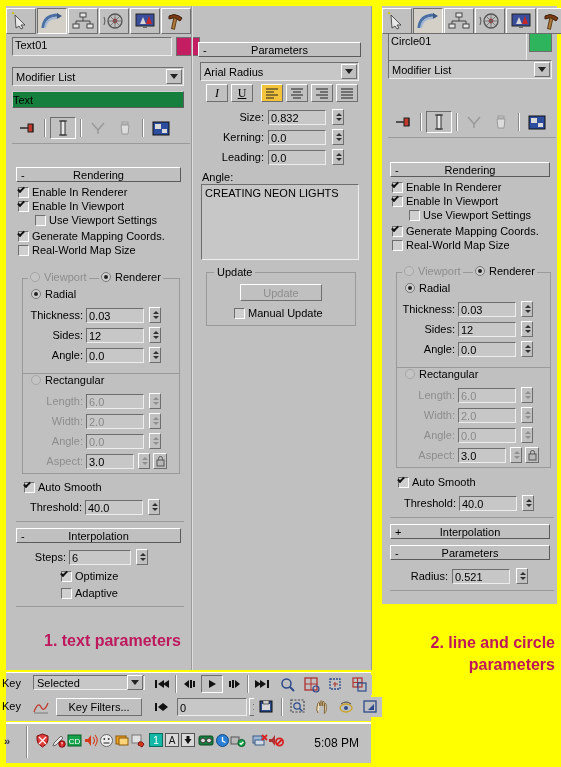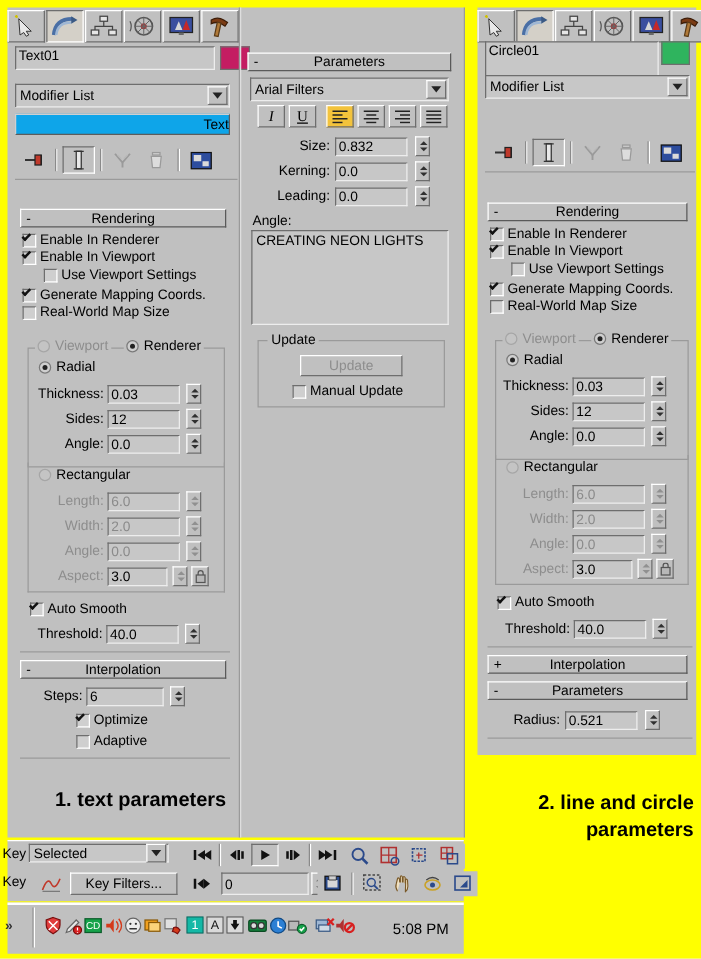--- a/index.html
+++ b/index.html
@@ -105,27 +105,27 @@
   }
   .arrowbtn{
     margin-left:auto;width:16px;height:15px;background:#c0c0c0;
     border-top:1px solid #ffffff;border-left:1px solid #ffffff;
     border-right:1px solid #6e6e6e;border-bottom:1px solid #6e6e6e;
     display:flex;align-items:center;justify-content:center;box-sizing:border-box;margin-right:1px;
   }
   .arrowbtn i{border-left:4px solid transparent;border-right:4px solid transparent;border-top:5px solid #222;display:block;}
 
   .stackitem{
-    background:#0ea5e9;height:17px;line-height:17px;text-align:right;font-size:11px;
+    background:#15803d;height:17px;line-height:17px;text-align:left;font-size:11px;
     border-top:1px solid #cfcfcf;border-left:1px solid #cfcfcf;
     border-right:1px solid #5c5c5c;border-bottom:1px solid #5c5c5c;box-sizing:border-box;
   }
 
   .caption{
-    color:#000000;font-weight:bold;font-size:16px;font-family:"Liberation Sans",sans-serif;
+    color:#be185d;font-weight:bold;font-size:16px;font-family:"Liberation Sans",sans-serif;
   }
 
   .alignbtn{
     width:22px;height:18px;background:#c0c0c0;
     border-top:1px solid #ffffff;border-left:1px solid #ffffff;
     border-right:1px solid #6e6e6e;border-bottom:1px solid #6e6e6e;
     display:flex;align-items:center;justify-content:center;box-sizing:border-box;margin-right:3px;
   }
   .alignbtn.on{background:#f3c33c;}
 
@@ -376,21 +376,21 @@
       <span class="lab">Adaptive</span>
     </div>
     <div style="position:absolute;left:10px;top:600px;width:168px;height:1px;background:#9a9a9a;"></div>
 
     <div class="rollout" style="position:absolute;left:192px;top:36px;width:163px;">
       <span class="pm">-</span>
       <span>Parameters</span>
     </div>
 
     <div class="modlist" style="position:absolute;left:194px;top:56px;width:159px;">
-      <span>Arial Filters</span>
+      <span>Arial Radius</span>
       <span class="arrowbtn">
           <i></i>
         </span>
     </div>
 
     <div class="row" style="position:absolute;left:200px;top:78px;">
       <div class="alignbtn">
           <span style="font-style:italic;font-family:'Liberation Serif',serif;font-size:12px;">I</span>
         </div>
       <div class="alignbtn" style="margin-right:8px;">
@@ -674,21 +674,21 @@
   <div class="caption" style="position:absolute;left:385px;top:632px;line-height:22px;text-align:right;width:170px;">
     <div>2. line and circle</div>
     <div>parameters</div>
   </div>
 
   <div style="position:absolute;left:6px;top:672px;width:365px;height:48px;background:#c0c0c0;border-top:1px solid #ffffff;">
 
     <div class="lab" style="position:absolute;left:-4px;top:4px;">Key</div>
     <div class="lab" style="position:absolute;left:-4px;top:27px;">Key</div>
 
-    <div class="modlist" style="position:absolute;left:17px;top:2px;width:112px;height:15px;">
+    <div class="modlist" style="position:absolute;left:27px;top:2px;width:112px;height:15px;">
       <span>Selected</span>
       <span class="arrowbtn">
           <i></i>
         </span>
     </div>
 
     <div class="tbtn" style="position:absolute;left:24px;top:25px;width:22px;height:18px;">
       <svg width="16" height="14" viewBox="0 0 16 14">
           <path d="M1 12 Q5 1 8 7 T15 3" stroke="#c0392b" fill="none" stroke-width="1.3"></path>
           <path d="M1 13 h14" stroke="#7a7a7a"></path>

